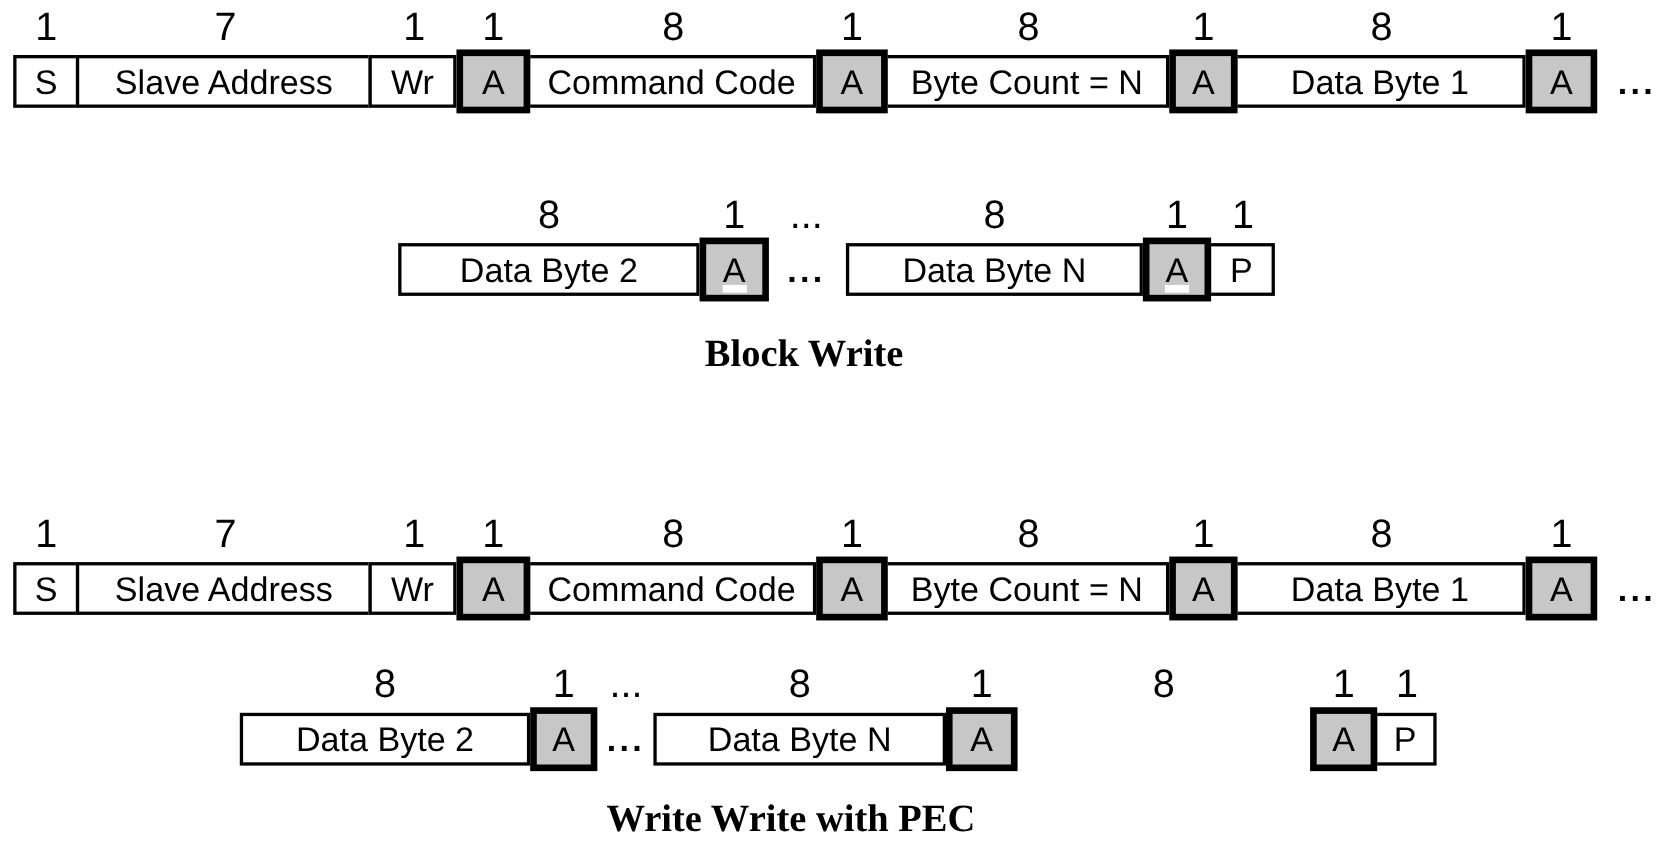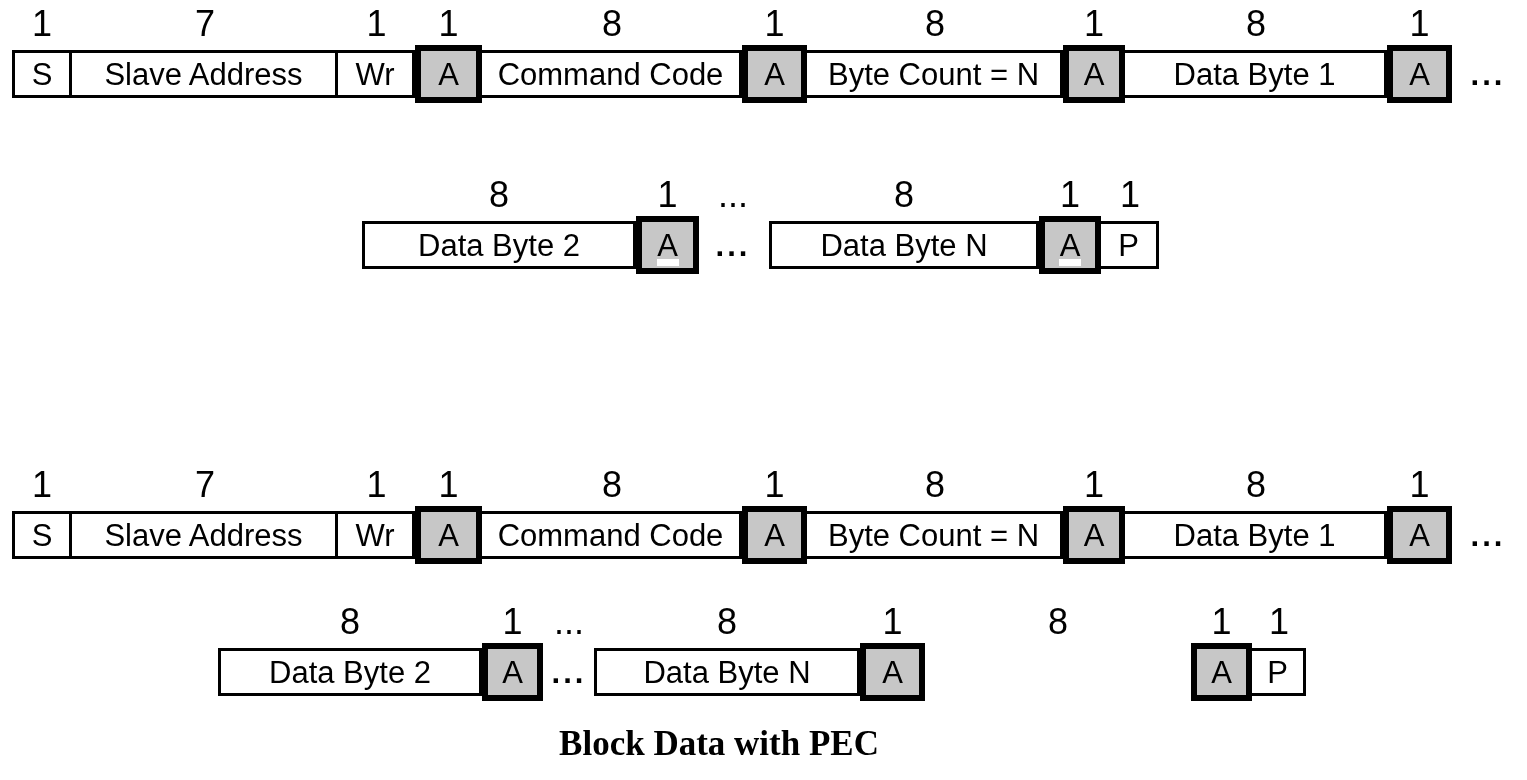--- a/index.html
+++ b/index.html
@@ -79,21 +79,22 @@
     font-size: 35px;
     line-height: 1.1;
     white-space: nowrap;
     z-index: 1;
   }
 </style>
 </head>
 <body>
 
 <div id="stage">
-  <div class="title" style="left: 719px; top: 725px;">Block Data with PEC</div>
+  <div class="title" style="left: 731px; top: 303px;">Block Write</div>
+  <div class="title" style="left: 719px; top: 725px;">Write Write with PEC</div>
 <div class="bits" style="left: 12px; top: 4px; width: 60px; height: 38px;">1</div>
     <div class="cell" style="left: 12px; top: 50px; width: 60px; height: 48px;">
       <span>S</span>
     </div>
     <div class="bits" style="left: 72px; top: 4px; width: 266px; height: 38px;">7</div>
     <div class="cell" style="left: 69px; top: 50px; width: 269px; height: 48px;">
       <span>Slave Address</span>
     </div>
     <div class="bits" style="left: 338px; top: 4px; width: 77px; height: 38px;">1</div>
     <div class="cell" style="left: 335px; top: 50px; width: 80px; height: 48px;">

